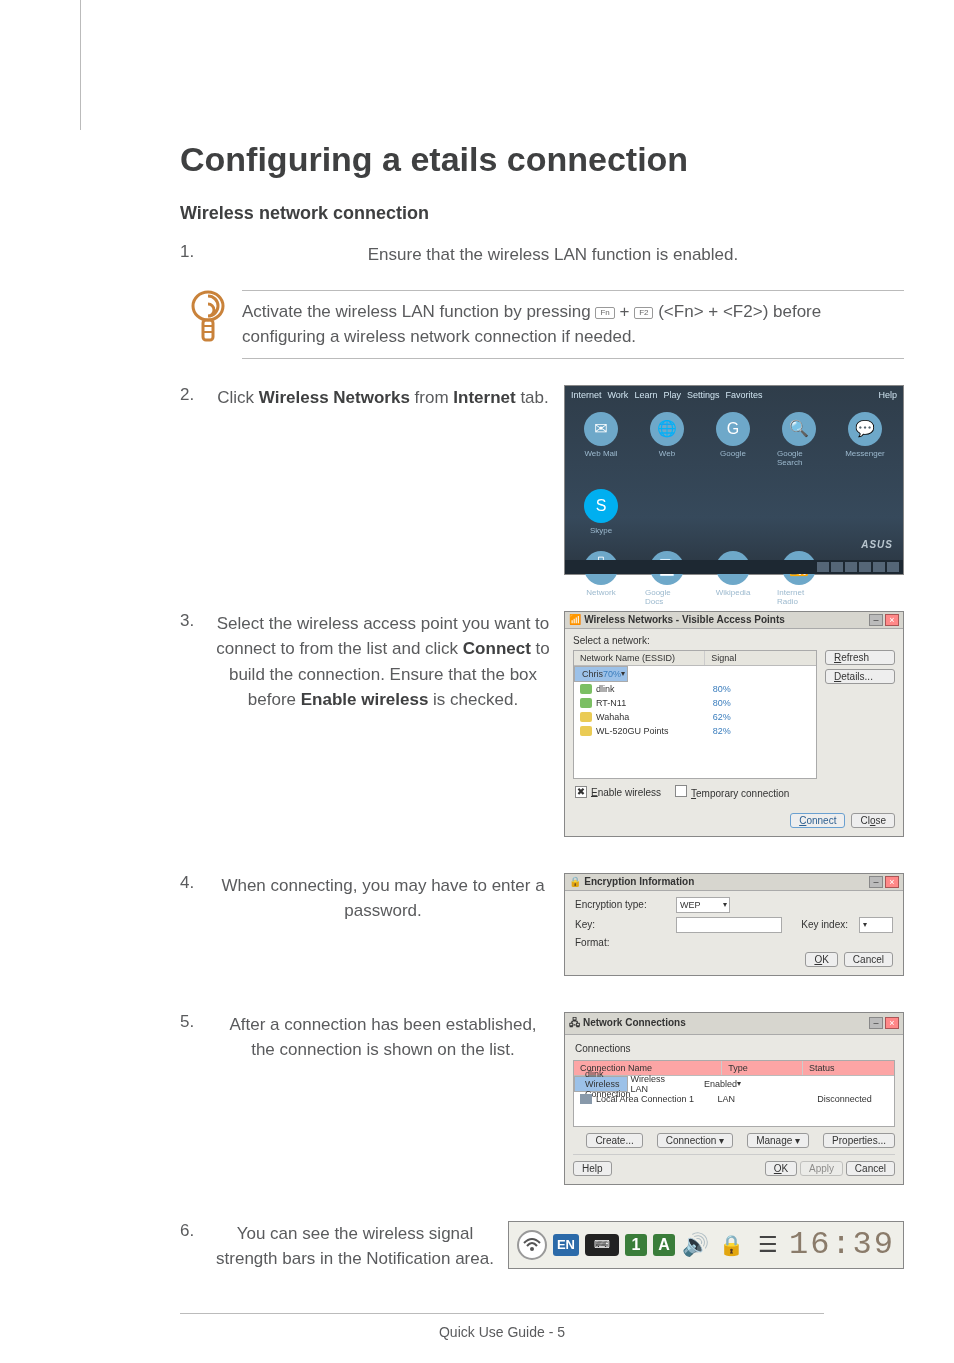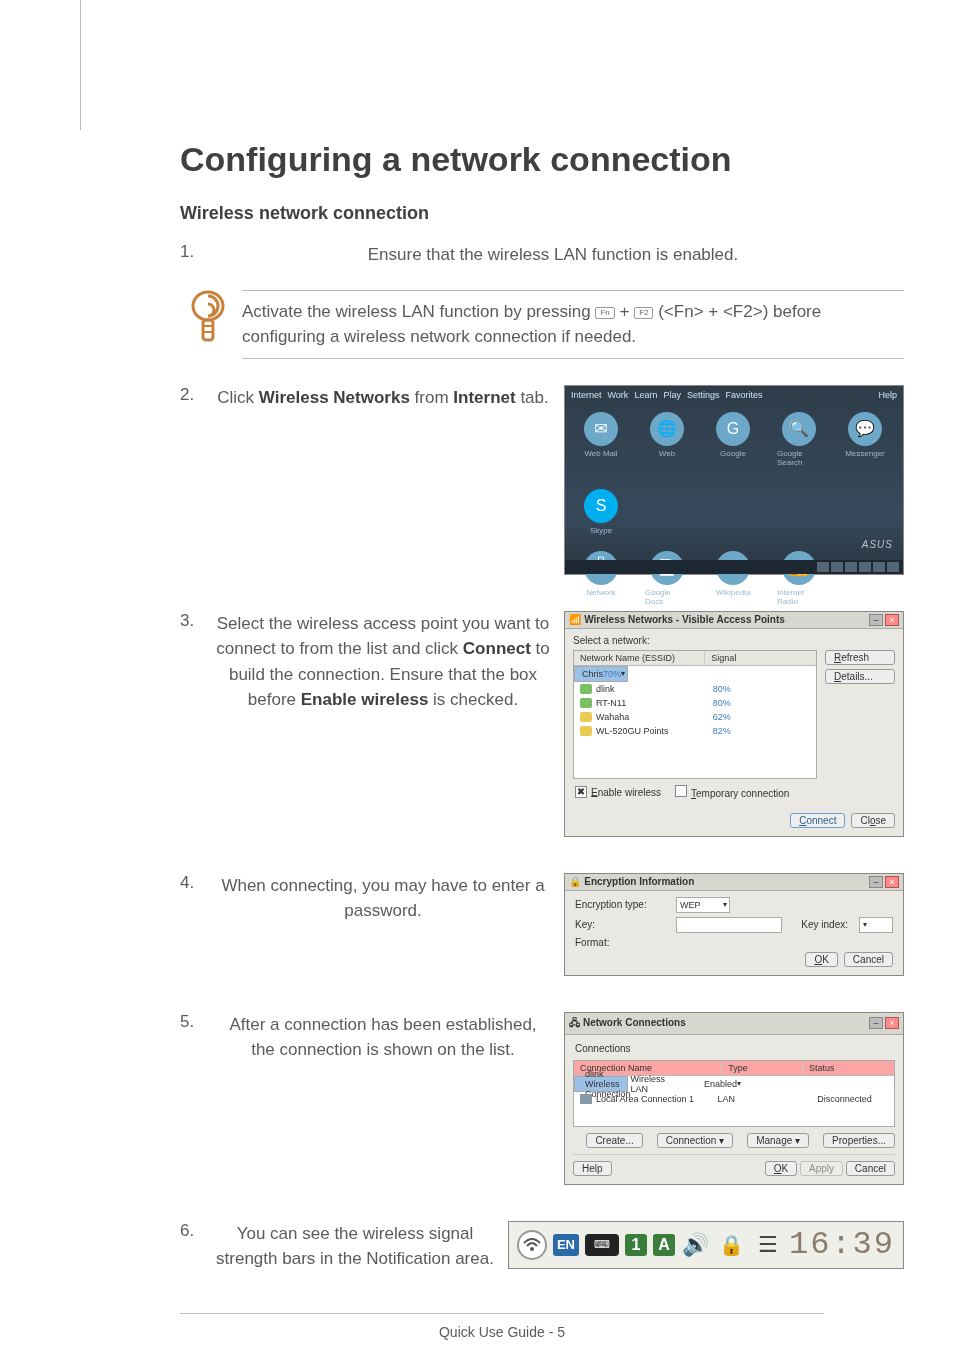--- a/index.html
+++ b/index.html
@@ -140,21 +140,21 @@
   .btn u { text-decoration: underline; }
 
   
   .shot1 { height: 190px; background: linear-gradient(#2f3d4a,#36495b 70%,#2a3540); color:#a9c4d9; }
   .shot1 .tabs { display:flex; gap:6px; padding:4px 6px; font-size:9px; }
   .shot1 .tabs span { color:#cfe3ef; }
   .shot1 .iconsrow { display:flex; gap:22px; padding:8px 14px; flex-wrap:wrap; }
   .appicon { display:flex; flex-direction:column; align-items:center; width:44px; font-size:8px; color:#9cb9ce; }
   .appicon .ic { width:34px; height:34px; border-radius:50%; background:#6ea8c9; margin-bottom:3px; display:flex; align-items:center; justify-content:center; font-size:16px; color:#fff; }
   .appicon.sel .ic { background:#5a7d95; outline:2px solid #d0e8f5; }
-  .asuslogo { position:absolute; right:10px; bottom:24px; color:#b9c6cf; font-weight:400; font-style:italic; letter-spacing:1px; }
+  .asuslogo { position:absolute; right:10px; bottom:24px; color:#b9c6cf; font-weight:700; font-style:italic; letter-spacing:1px; }
   .shot1 .tray { position:absolute; left:0; right:0; bottom:0; height:14px; background:#1d2832; display:flex; justify-content:flex-end; gap:2px; padding:2px 4px; }
   .shot1 .tray .tico { width:12px; height:10px; background:#567; }
 
   
   .shot2 .body { padding:6px 8px 8px; }
   .shot2 .label { font-size:10px; margin-bottom:4px; }
   .listpanel { display:flex; gap:8px; }
   .listbox { flex:1; border:1px solid #aaa; background:#fff; }
   .listhdr { display:flex; background:#e6e5de; border-bottom:1px solid #bbb; font-size:9px; }
   .listhdr div { padding:2px 6px; }
@@ -221,21 +221,21 @@
     color: #5a5b5d;
     padding-top: 10px;
   }
 </style>
 </head>
 <body>
 
 <div class="vline"></div>
 <div class="page">
   <div class="content">
-    <h1>Configuring a network connection</h1>
+    <h1>Configuring a etails connection</h1>
     <h2>Wireless network connection</h2>
 
     <div class="row">
       <div class="num">1.</div>
       <div class="txt">Ensure that the wireless LAN function is enabled.</div>
     </div>
 
     <div class="notebox">
       <div class="noteicon">
         <svg width="40" height="56" viewBox="0 0 40 56">

